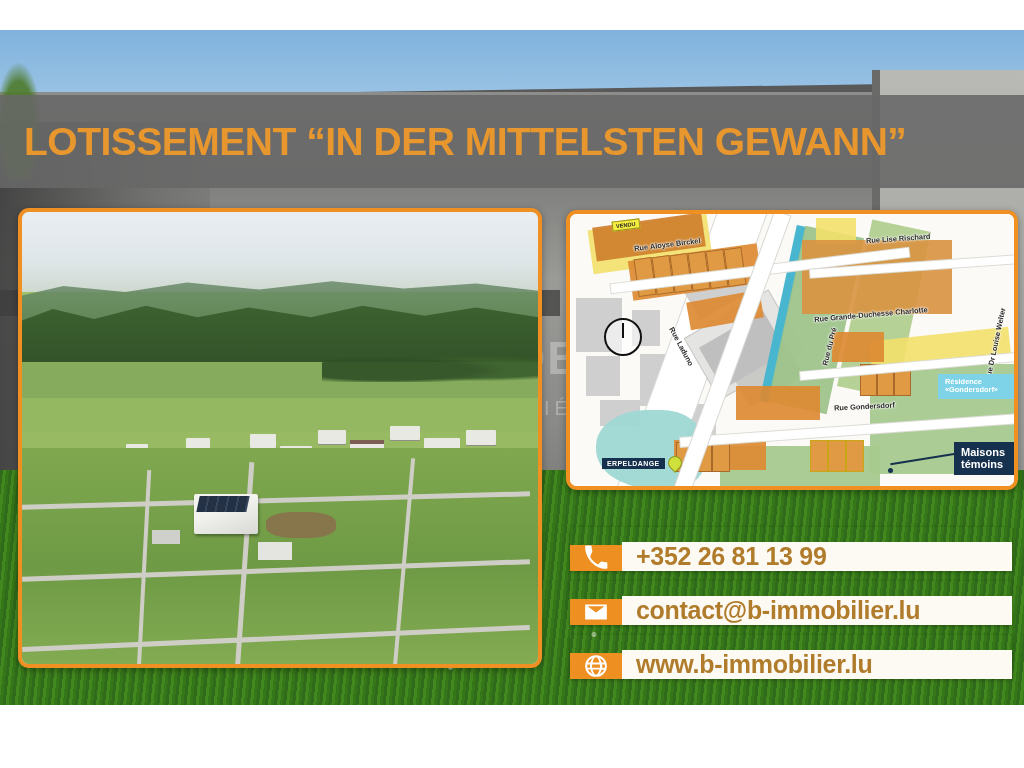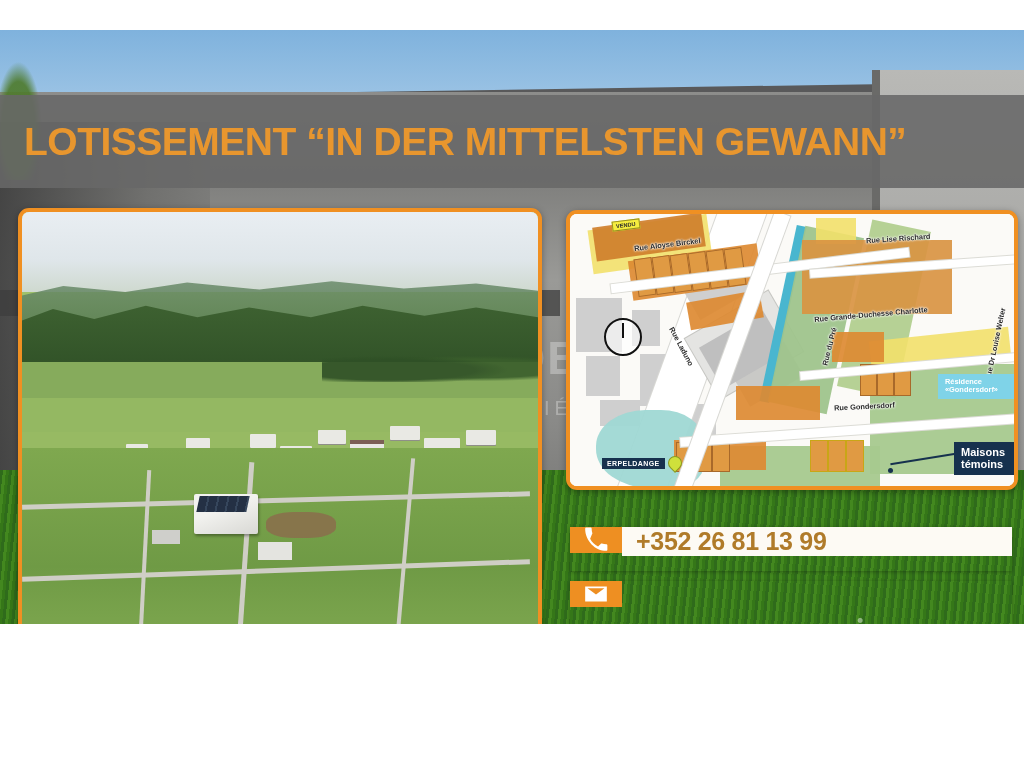--- a/index.html
+++ b/index.html
@@ -1,18 +1,18 @@
 <!DOCTYPE html>
 <html><head>
 <meta charset="utf-8">
 <style>
   html,body{margin:0;padding:0;background:#ffffff;}
   body{width:1024px;height:768px;overflow:hidden;font-family:"Liberation Sans",sans-serif;}
 
-  .stage{position:relative;width:1024px;height:624px;background:#ffffff;overflow:hidden;}
+  .stage{position:relative;width:1024px;height:768px;background:#ffffff;overflow:hidden;}
 
   
   .bg{position:absolute;left:0;top:30px;width:1024px;height:675px;overflow:hidden;}
   .bg-sky{position:absolute;left:0;top:0;width:1024px;height:220px;
     background:linear-gradient(to bottom,#7fb2dd 0%,#a8cbe8 45%,#cfe0ee 78%,#e8eef3 100%);}
   .cloud{position:absolute;background:#f4f8fb;border-radius:50%;filter:blur(3px);opacity:.92;}
   .c1{left:640px;top:118px;width:130px;height:42px;}
   .c2{left:700px;top:96px;width:96px;height:52px;}
   .c3{left:760px;top:112px;width:150px;height:38px;}
   .c4{left:560px;top:140px;width:120px;height:26px;opacity:.7;}
@@ -192,21 +192,21 @@
     transform:rotate(-45deg);border:1px solid #8a9a20;}
   .mapcallout{position:absolute;color:#fff;font-weight:bold;line-height:1.12;padding:4px 7px;}
   .callout-res{left:368px;top:160px;width:64px;background:#7fd3e8;font-size:7.4px;}
   .callout-mai{left:384px;top:228px;width:60px;background:#16314e;font-size:11px;}
   .callout-dot{position:absolute;left:318px;top:254px;width:5px;height:5px;border-radius:50%;background:#16314e;}
   .callout-line{position:absolute;left:320px;top:244px;width:66px;height:1.5px;background:#16314e;transform:rotate(-9deg);}
 
   
   .contacts{position:absolute;left:570px;top:527px;width:442px;z-index:30;
     display:flex;flex-direction:column;gap:10px;}
-  .crow{display:flex;align-items:flex-start;height:44px;box-shadow:0 1px 4px rgba(0,0,0,.3);}
+  .crow{display:flex;align-items:flex-end;height:44px;box-shadow:0 1px 4px rgba(0,0,0,.3);}
   .cico{width:52px;background:#ee8f22;display:flex;align-items:center;justify-content:center;flex:none;}
   .cico svg{width:26px;height:26px;fill:#ffffff;}
   .ctxt{flex:1;background:#fdfaf4;display:flex;align-items:center;padding-left:14px;
     color:#b07b2a;font-size:25px;font-weight:bold;letter-spacing:-.3px;}
 </style>
 </head>
 <body>
 
 <div class="stage">
 
@@ -381,25 +381,27 @@
           </svg>
       </div>
       <div class="ctxt">+352 26 81 13 99</div>
     </div>
     <div class="crow">
       <div class="cico">
         <svg viewBox="0 0 24 24">
             <path d="M2 5h20v14H2V5zm2.2 1.6L12 12.4l7.8-5.8H4.2z"></path>
           </svg>
       </div>
+      <div class="ctxt">contact@b-immobilier.lu</div>
     </div>
     <div class="crow">
       <div class="cico">
         <svg viewBox="0 0 24 24">
             <path d="M12 2a10 10 0 100 20 10 10 0 000-20zm0 2c1.3 0 2.6 1.9 3.2 4.7H8.8C9.4 5.9 10.7 4 12 4zM6.8 8.7H4.3A8 8 0 018.9 4.6c-.9 1-1.6 2.4-2.1 4.1zM4 12c0-.5 0-1 .1-1.5h2.4c-.1.9-.1 1.9 0 3H4.1C4 13 4 12.5 4 12zm.3 3.3h2.5c.5 1.7 1.2 3.1 2.1 4.1a8 8 0 01-4.6-4.1zM12 20c-1.3 0-2.6-1.9-3.2-4.7h6.4C14.6 18.1 13.3 20 12 20zm3.6-6.5H8.4a16 16 0 010-3h7.2a16 16 0 010 3zm-.5 6a11 11 0 002.1-4.1h2.5a8 8 0 01-4.6 4.1zm2.6-6c.1-1 .1-2 0-3h2.4a8 8 0 010 3h-2.4zm-.5-4.8c-.5-1.7-1.2-3.1-2.1-4.1a8 8 0 014.6 4.1h-2.5z"></path>
           </svg>
       </div>
+      <div class="ctxt">www.b-immobilier.lu</div>
     </div>
   </div>
 
   <div class="band band-top"></div>
   <div class="band band-bottom"></div>
 </div>
 
 </body></html>

